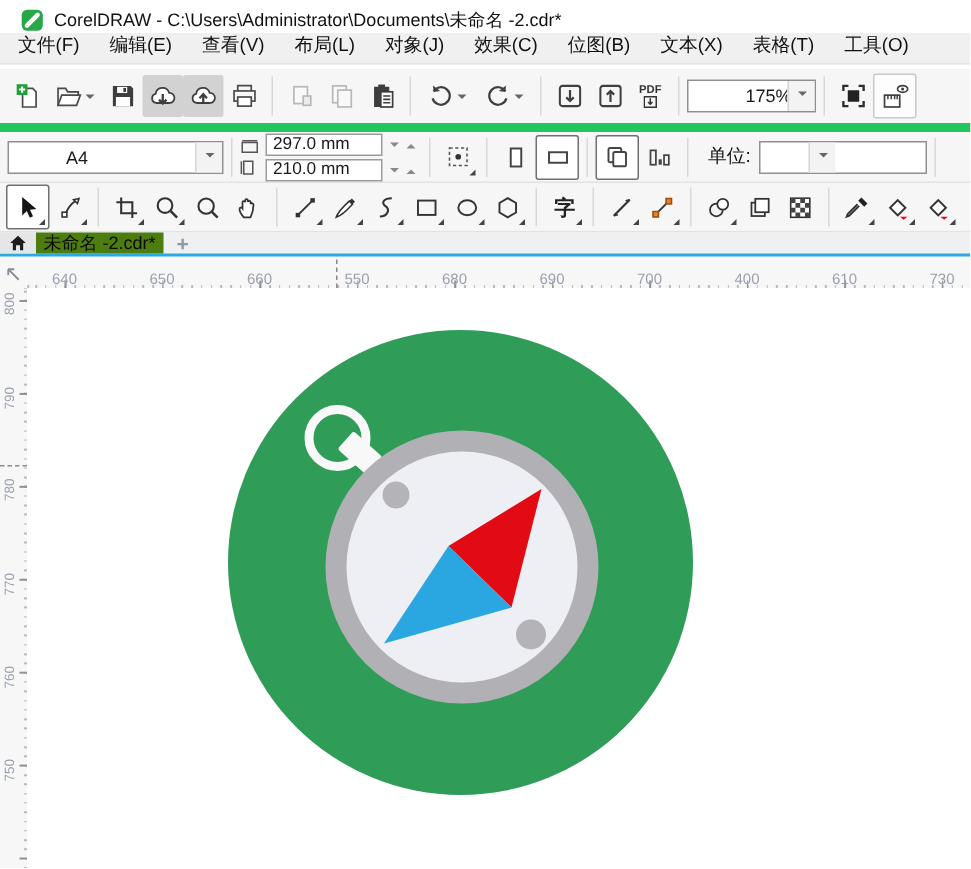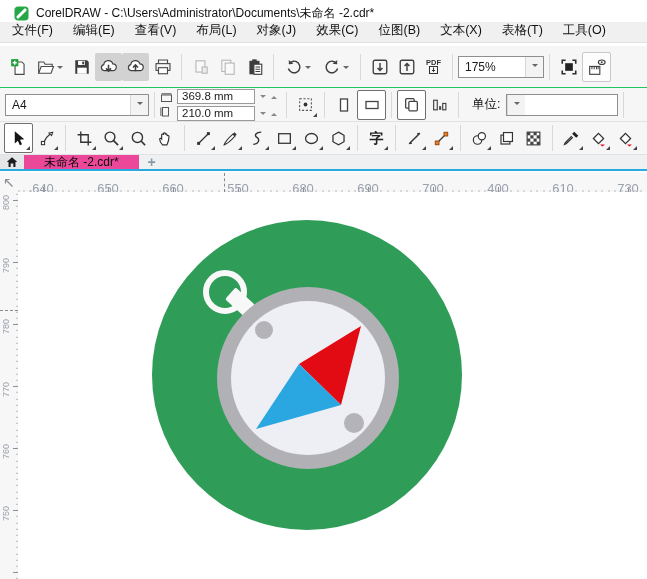--- a/index.html
+++ b/index.html
@@ -7,56 +7,56 @@
        font-family:"Liberation Sans","DejaVu Sans",sans-serif;color:#1a1a1a;
        background:#fff;user-select:none;}
   .row{position:absolute;left:0;width:647px;box-sizing:border-box;}
   
   .titlebar{top:0;height:26px;background:#fff;display:flex;align-items:center;gap:7px;padding-left:14px;}
   .titlebar .title{font-size:12px;color:#111;white-space:nowrap;}
   
   .menubar{top:22px;height:21px;background:#f0f0f0;display:flex;align-items:flex-end;padding-left:2px;border-bottom:1px solid #e3e3e3;}
   .menu-item{font-size:12.5px;padding:0 10px;line-height:23px;color:#111;cursor:default;}
   
-  .toolbar{top:46px;height:42px;background:#f6f6f7;display:flex;align-items:center;padding-left:5px;border-bottom:1px solid #22c55e;}
+  .toolbar{top:46px;height:42px;background:#f6f6f7;display:flex;align-items:center;padding-left:5px;border-bottom:6px solid #22c55e;}
   .propbar{top:88px;height:34px;background:#f6f6f7;display:flex;align-items:center;padding-left:5px;border-bottom:1px solid #e2e2e2;}
   .toolrow{top:122px;height:33px;background:#f6f6f7;display:flex;align-items:center;padding-left:4px;border-bottom:1px solid #e2e2e2;}
   .tb{width:27px;height:28px;display:flex;align-items:center;justify-content:center;border-radius:2px;position:relative;flex:0 0 auto;}
   .tb.pressed{background:#d2d2d2;}
   .tb.selected{background:#fff;border:1px solid #707070;}
   .tb.disabled{opacity:.38;}
   .tb svg{display:block;}
   .vsep{width:1px;height:26px;background:#d8d8d8;margin:0 5px;flex:0 0 auto;}
   .caret{width:0;height:0;border:3.5px solid transparent;border-top-color:#666;margin-left:2px;margin-top:4px;}
   .flyout:after{content:"";position:absolute;right:2px;bottom:2px;border-left:4px solid transparent;border-bottom:4px solid #444;}
   
-  .combo{height:22px;background:#fff;border:1px solid #8f8f8f;display:flex;align-items:center;box-sizing:border-box;}
+  .combo{height:22px;background:#fff;border:1px solid #8f8f8f;display:flex;align-items:center;box-sizing:border-box;padding-left:32px;}
   .combo .val{flex:1;font-size:12px;padding-left:6px;white-space:nowrap;overflow:hidden;}
   .combo .dd{width:17px;height:100%;display:flex;align-items:center;justify-content:center;border-left:1px solid #d7d7d7;background:#f3f3f3;}
   .dd .caret{margin:0;}
   .fieldcol{display:flex;flex-direction:column;gap:2px;}
   .spinfield{width:78px;height:15px;background:#fff;border:1px solid #9a9a9a;font-size:11.5px;display:flex;align-items:center;padding-left:4px;box-sizing:border-box;}
   .spinbtns{display:flex;align-items:center;gap:5px;width:26px;justify-content:center;height:15px;}
   .tri-d{width:0;height:0;border:3.5px solid transparent;border-top-color:#888;}
   .tri-u{width:0;height:0;border:3.5px solid transparent;border-bottom-color:#888;margin-top:-4px;}
   .lbl{font-size:12.5px;color:#111;margin:0 6px 0 8px;white-space:nowrap;}
   
   .tabbar{top:155px;height:16px;background:#eef0f1;display:flex;align-items:stretch;border-bottom:2px solid #29abe2;}
   .hometab{width:24px;display:flex;align-items:center;justify-content:center;background:#e4e6e7;}
-  .doctab{background:#ec4899;display:flex;align-items:center;padding:0 20px;font-size:12px;color:#0a0a0a;white-space:nowrap;}
+  .doctab{background:#4d7c0f;display:flex;align-items:center;padding:0 5px;font-size:12px;color:#0a0a0a;white-space:nowrap;}
   .newtab{width:26px;display:flex;align-items:center;justify-content:center;color:#8a9aa5;font-size:14px;font-weight:bold;line-height:1;}
   
   .corner{position:absolute;top:173px;left:0;width:18px;height:19px;background:#f7f7f7;display:flex;align-items:center;justify-content:center;}
   .hruler{position:absolute;top:173px;left:18px;width:629px;height:19px;background:#f7f7f7;
     background-image:
       repeating-linear-gradient(to right,#8f8f98 0 1px,transparent 1px 65px),
       repeating-linear-gradient(to right,#b9b9bf 0 1px,transparent 1px 6.5px);
     background-size:auto 5px,auto 2px;background-repeat:repeat-x;
     background-position:25px bottom,5.5px bottom;}
-  .hlab{position:absolute;top:8px;transform:translateX(-50%);font-size:13px;color:#9aa0ad;}
+  .hlab{position:absolute;top:8px;transform:translateX(-50%);font-size:10px;color:#9aa0ad;}
   .hcursor{position:absolute;top:0;left:206px;height:19px;border-left:1px dashed #8a8a8a;}
   .vruler{position:absolute;top:192px;left:0;width:18px;height:387px;background:#f7f7f7;border-right:1px solid #e4e4e4;
     background-image:
       repeating-linear-gradient(to bottom,#8f8f98 0 1px,transparent 1px 62px),
       repeating-linear-gradient(to bottom,#b9b9bf 0 1px,transparent 1px 6.2px);
     background-size:5px auto,2px auto;background-repeat:repeat-y;
     background-position:right 0 top 8px,right 0 top 1.8px;}
   .vlab{position:absolute;left:1px;height:24px;display:flex;align-items:center;justify-content:center;
     writing-mode:vertical-rl;transform:rotate(180deg);font-size:9px;color:#9aa0ad;}
   .vcursor{position:absolute;top:118px;left:0;width:18px;border-top:1px dashed #8a8a8a;}
@@ -229,21 +229,21 @@
         <rect x="1.5" y="2" width="10" height="6.5" fill="none" stroke="#555"></rect>
         <path d="M1.5 0.8h10" stroke="#555"></path>
       </svg>
       <svg width="13" height="11" viewBox="0 0 13 11">
         <rect x="2.5" y="1.5" width="6" height="8.5" fill="none" stroke="#555"></rect>
         <path d="M0.9 1.5v8.5" stroke="#555"></path>
       </svg>
     </div>
     <div class="fieldcol">
       <div class="spinfield">
-        <span>369.8 mm</span>
+        <span>297.0 mm</span>
       </div>
       <div class="spinfield">
         <span>210.0 mm</span>
       </div>
     </div>
     <div class="fieldcol">
       <div class="spinbtns">
           <span class="tri-d" style="margin-top:4px"></span>
           <span class="tri-u" style="margin-top:0"></span>
         </div>

